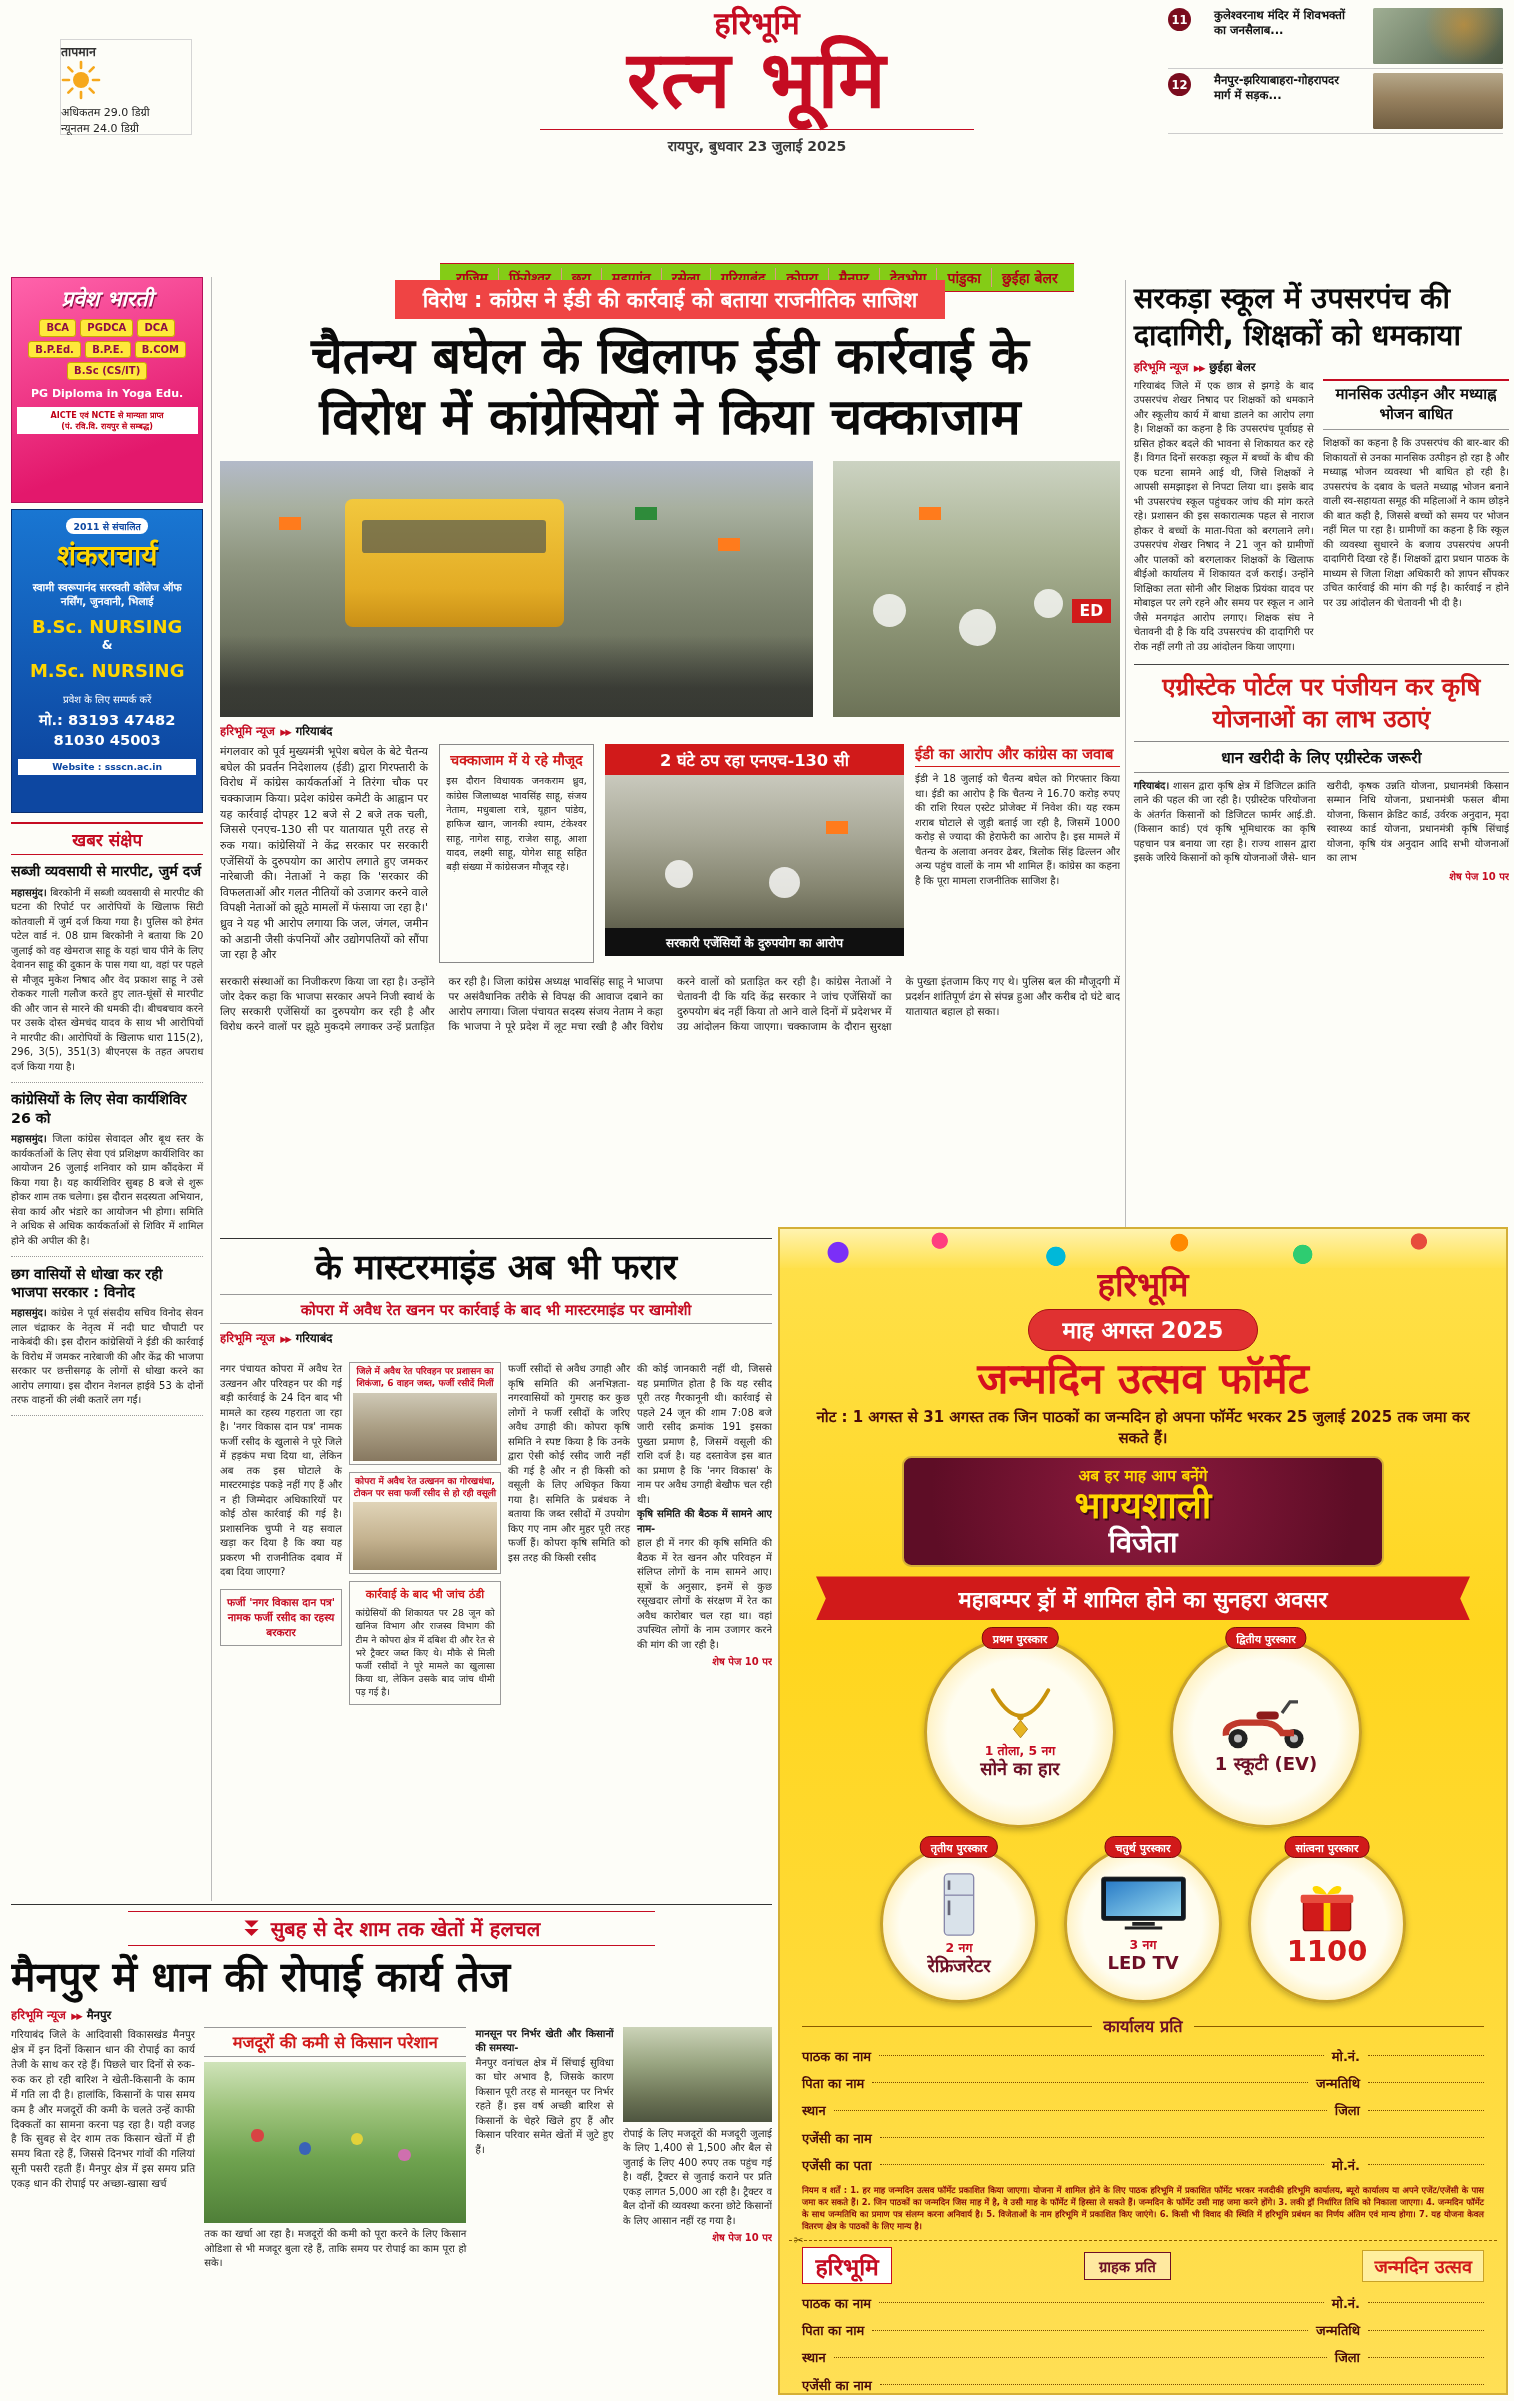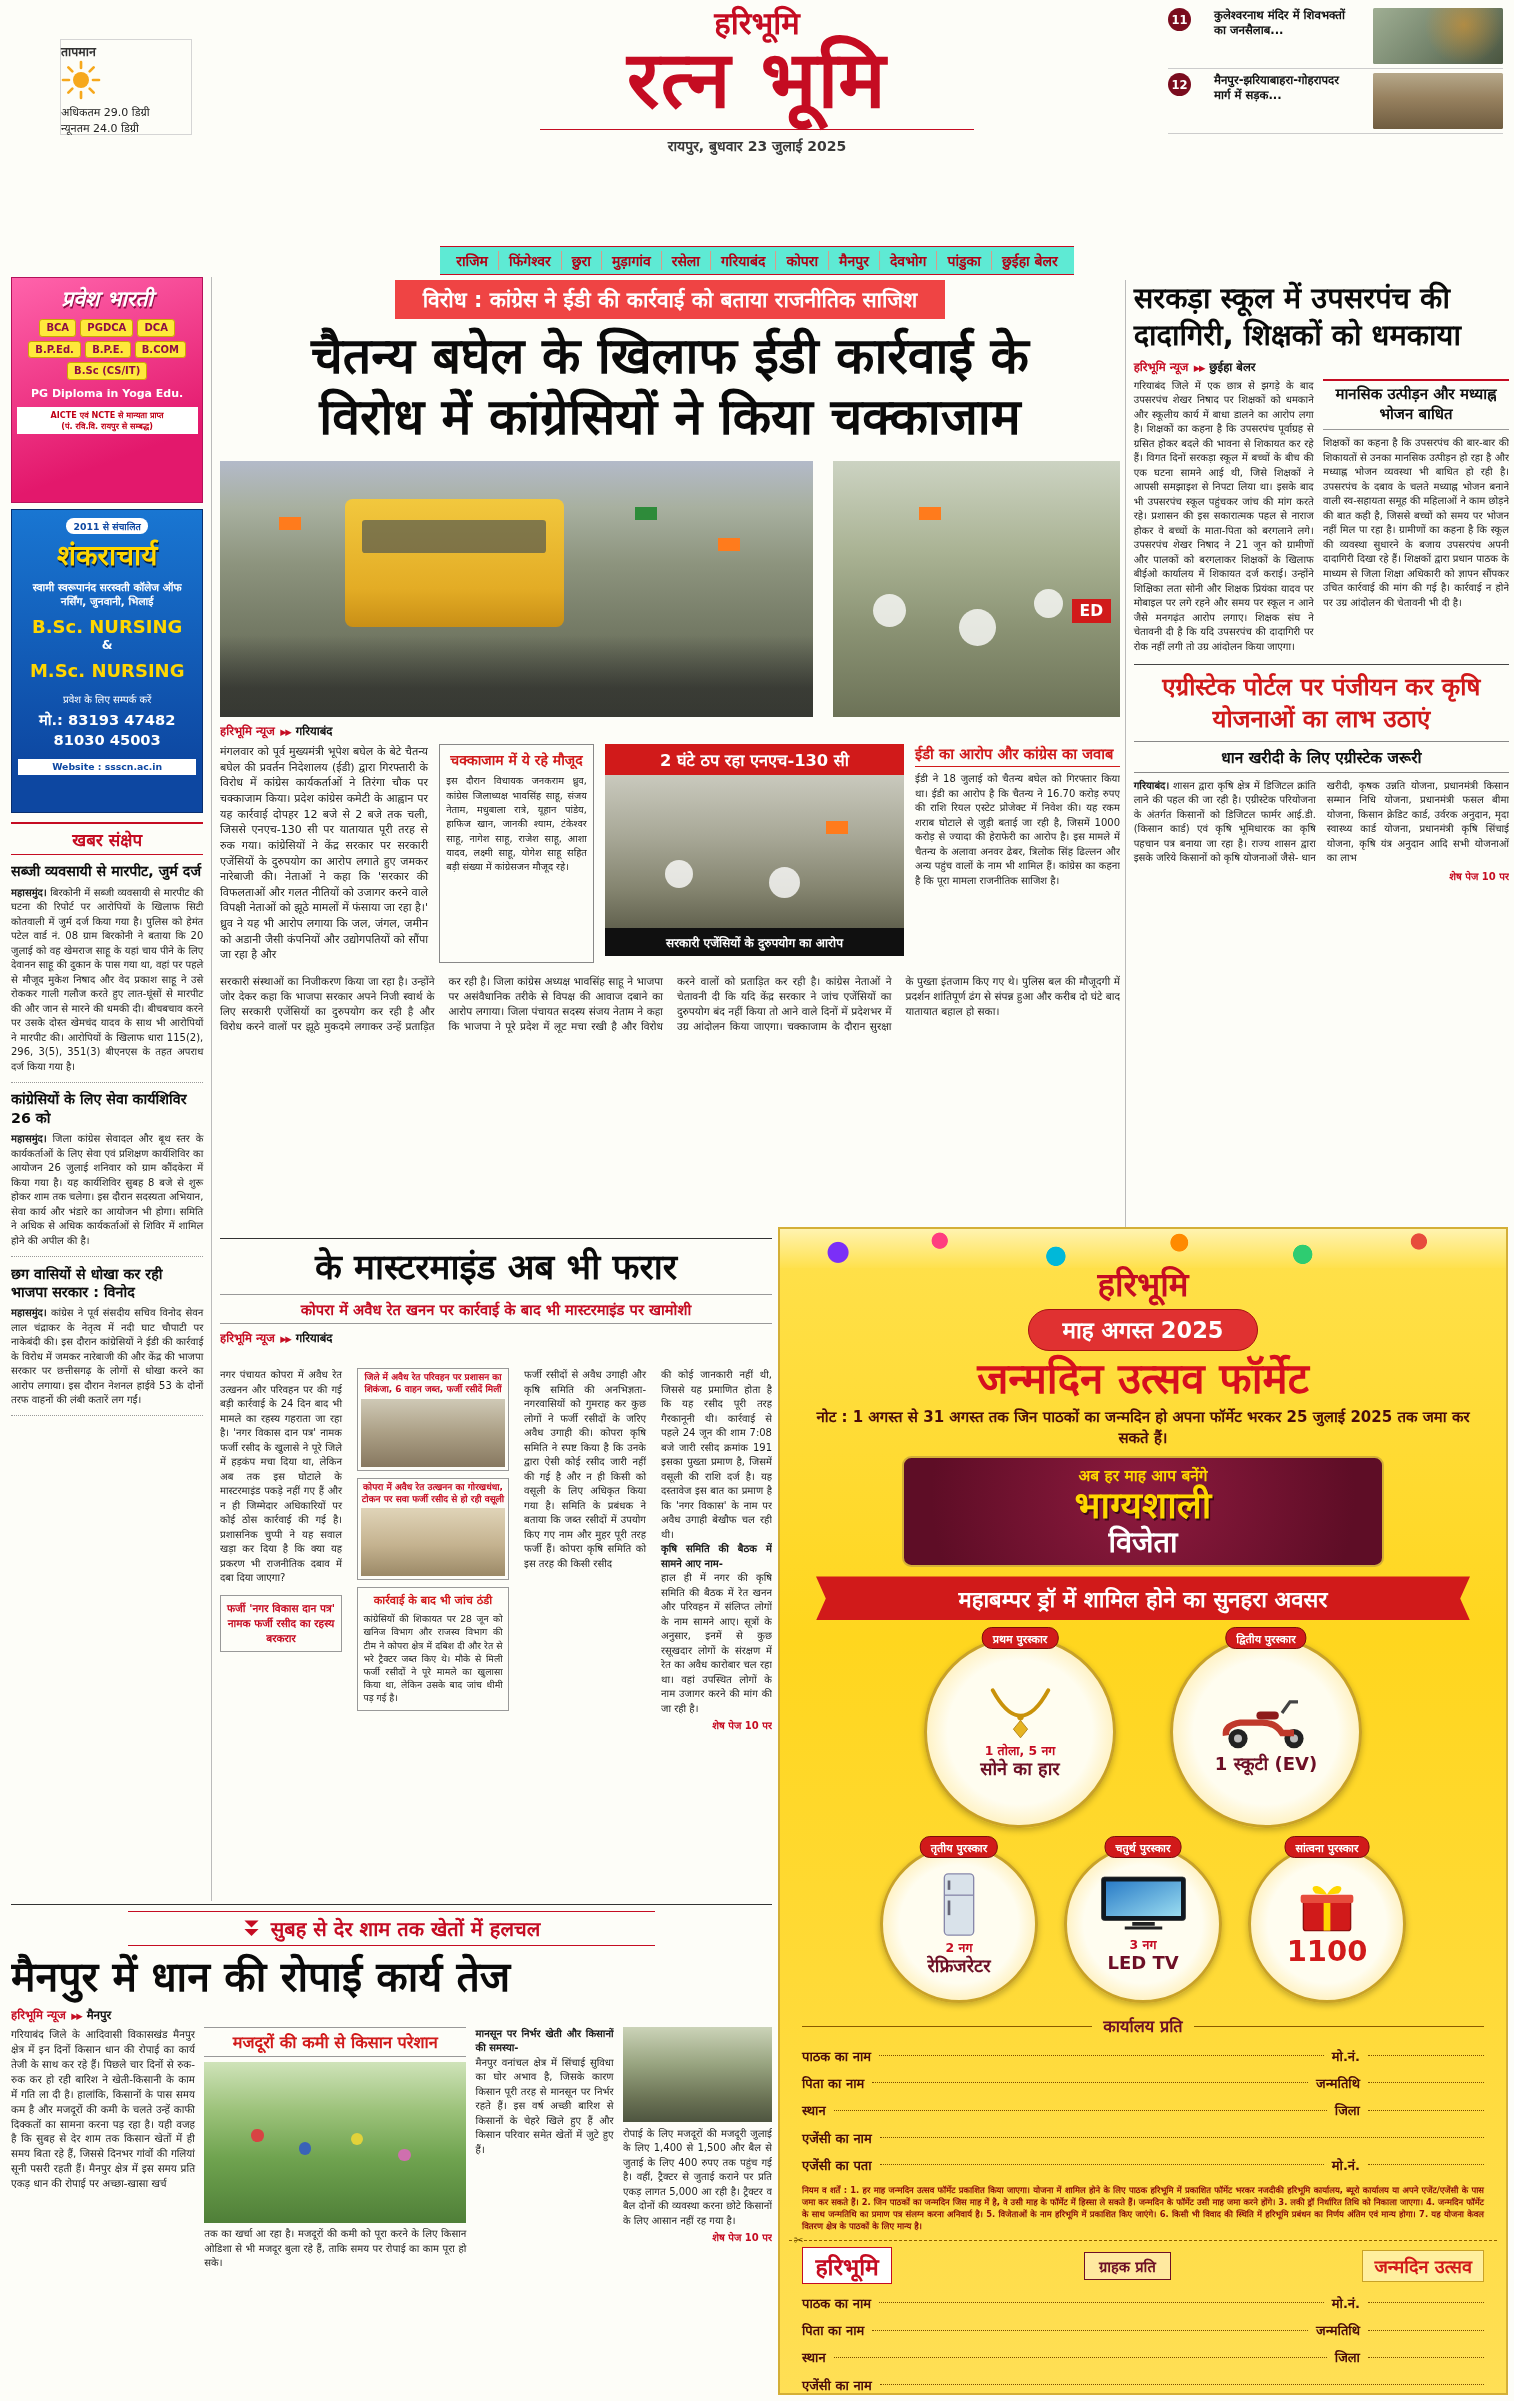--- a/index.html
+++ b/index.html
@@ -18,21 +18,21 @@
   .brand-main{color:#c50c22;font-weight:bold;font-size:79px;line-height:1.02;letter-spacing:1.5px}
   .brand-rule{border-top:1.5px solid #c50c22;width:434px;margin:7.7px auto 6.2px}
   .dateline{font-size:14px;font-weight:bold;color:#3a3a3a}
   .thumbs{position:absolute;right:11px;top:4.6px;width:335px}
   .thumb{display:flex;align-items:flex-start;gap:23px;border-bottom:0.8px solid #ccc;padding:3.9px 0}
   .tnum{flex:0 0 23px;height:23px;border-radius:50%;background:#7a0c1e;color:#fff;font-weight:bold;display:flex;align-items:center;justify-content:center;font-size:11.6px}
   .tcap{flex:1;font-weight:bold;font-size:11.6px;line-height:1.25;color:#111}
   .tphoto{flex:0 0 130px;height:56px;border-radius:1.5px}
   .ph-temple{background:radial-gradient(circle at 70% 30%, rgba(230,150,40,.55), transparent 40%),linear-gradient(135deg,#9fae93,#72826a 55%,#49543f)}
   .ph-road{background:linear-gradient(180deg,#b6a88a 0%,#97815f 45%,#6f5c40 100%)}
-  nav{position:absolute;top:246px;left:50%;transform:translateX(-50%);display:flex;border-top:1.5px solid #c50c22;border-bottom:1.5px solid #c50c22;padding:3.9px 6.2px;background:#5eead4}
+  nav{position:absolute;top:263px;left:50%;transform:translateX(-50%);display:flex;border-top:1.5px solid #c50c22;border-bottom:1.5px solid #c50c22;padding:3.9px 6.2px;background:#84cc16}
   nav span{color:#b00016;font-weight:bold;font-size:14px;padding:0 10px;border-right:0.8px solid #d98;white-space:nowrap}
   nav span:last-child{border-right:none}
   
   #left-rail{position:absolute;left:11px;top:277px;width:201px;height:1624px;overflow:hidden;border-right:0.8px solid #bbb;padding-right:7.7px;box-sizing:border-box}
   .ad-pink{height:226px;background:linear-gradient(160deg,#ff63ab 0%,#e3186c 75%);border:1.5px solid #b3125a;color:#fff;text-align:center;padding:6.2px 4.6px;box-sizing:border-box}
   .ad-pink .t{font-size:21px;font-weight:bold;font-style:italic;text-shadow:0.8px 1.5px 0 #8d0d45}
   .badges{display:flex;flex-wrap:wrap;gap:3.9px;justify-content:center;margin-top:7px}
   .badge{background:#ffe93b;color:#8d0d45;font-weight:bold;font-size:10px;padding:2.3px 6.2px;border-radius:3.1px;border:0.8px solid #caa800}
   .ad-pink .extra{margin-top:7px;font-weight:bold;font-size:11px}
   .ad-pink .noteStrip{background:#fff;color:#c00016;font-size:8.1px;font-weight:bold;margin-top:7.7px;padding:2.3px 1.5px;line-height:1.35}
@@ -95,21 +95,21 @@
   .rc-c2 p{font-size:10px;line-height:1.45;margin-top:6.2px}
   .rdiv{border-top:1.5px solid #444;margin:9.3px 0 7.7px}
   .ag-head{color:#d11a1a;font-size:24px;font-weight:bold;text-align:center;line-height:1.3}
   .ag-deck{border-top:0.8px solid #888;border-bottom:0.8px solid #888;text-align:center;font-weight:bold;font-size:15.5px;padding:3.9px 0;margin:6.2px 0;color:#111}
   .ag-body{column-count:2;column-gap:11px;font-size:10px;line-height:1.45}
   
   #sand{position:absolute;left:220px;top:1238px;width:552px;height:657px;overflow:hidden;border-top:1.5px solid #333;padding-top:7.7px;box-sizing:border-box}
   .sd-h1{font-size:35px;font-weight:bold;text-align:center;color:#d11a1a;line-height:1.18}
   .sd-h2{font-size:35px;font-weight:bold;text-align:center;color:#0a0a0a;line-height:1.18}
   .sd-deck{border-top:0.8px solid #999;border-bottom:0.8px solid #999;color:#c50c22;font-weight:bold;text-align:center;font-size:14.7px;padding:3.9px 0;margin-top:6.2px}
-  .sd-cols{display:flex;gap:15px;margin-top:23px}
+  .sd-cols{display:flex;gap:7px;margin-top:17px}
   .sd-c{font-size:10px;line-height:1.45}
   .sd-c1{flex:0 0 122px}
   .receipt{border:0.8px solid #999;padding:5.4px;margin-top:9.3px;text-align:center;font-weight:bold;font-size:10.5px;color:#c50c22;line-height:1.4}
   .sd-c2{flex:0 0 152px}
   .sphoto{border:0.8px solid #999;padding:3.1px;margin-bottom:7px}
   .sphoto .cap{color:#c50c22;font-weight:bold;font-size:9px;line-height:1.3;margin-bottom:3.1px;text-align:center}
   .sph1{height:68px;background:linear-gradient(180deg,#cfc9b6,#ab9f85 50%,#877860)}
   .sph2{height:68px;background:linear-gradient(180deg,#e0d4b8,#c4b28f 55%,#9b8967)}
   .coldbox{border:0.8px solid #999;padding:5.4px}
   .coldbox h6{margin:0 0 3.9px;color:#d11a1a;font-size:11.2px;text-align:center;line-height:1.3}

